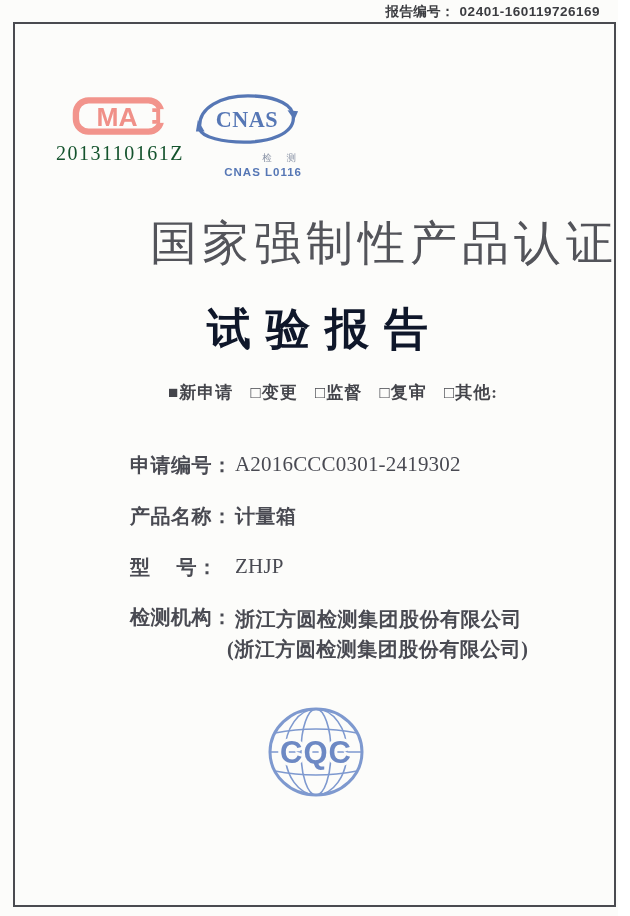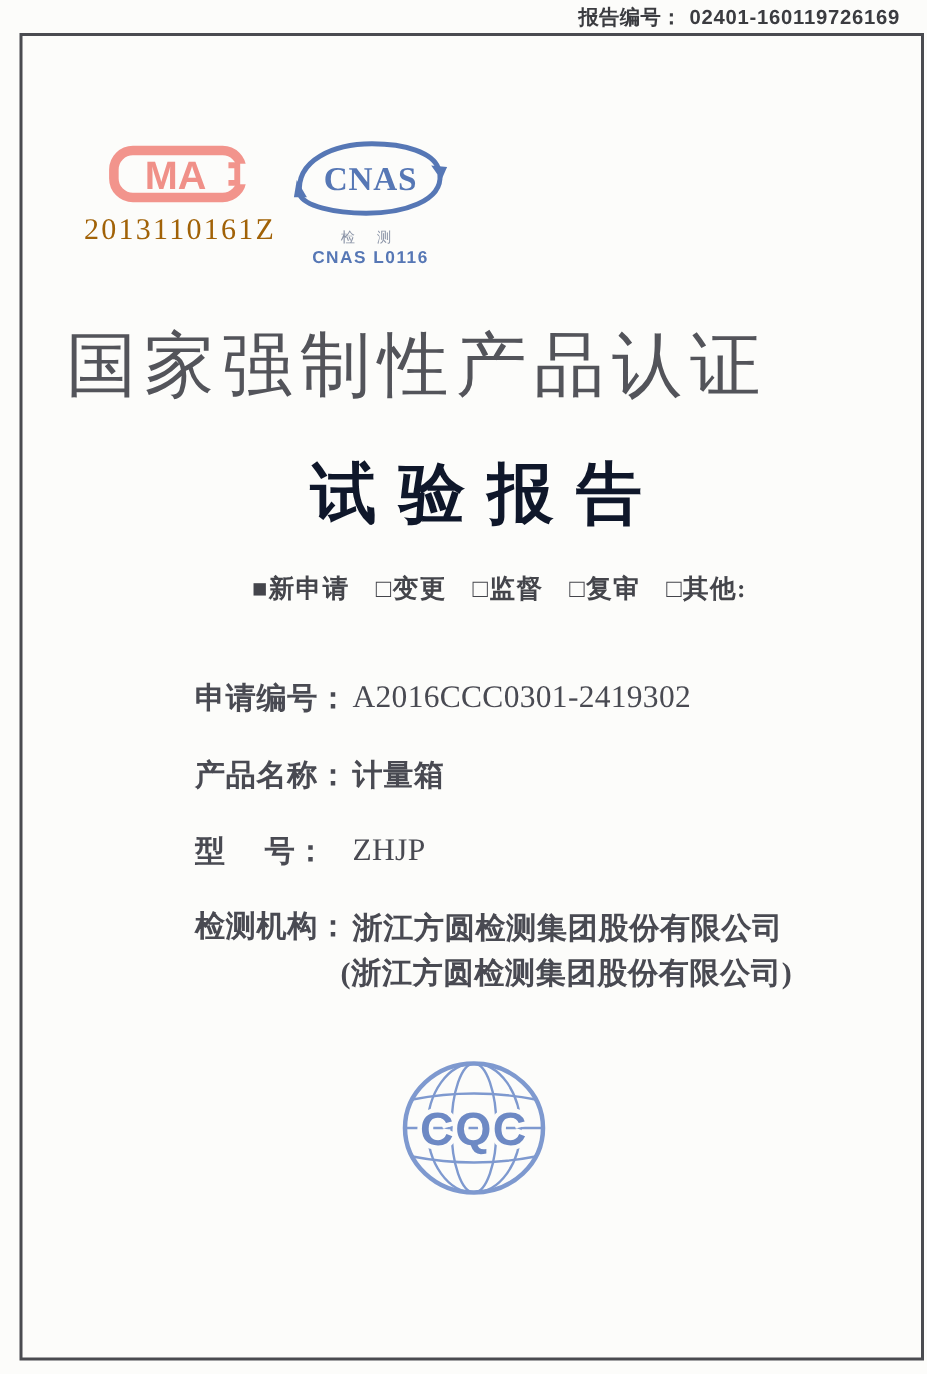--- a/index.html
+++ b/index.html
@@ -25,38 +25,38 @@
     position:absolute; left:13px; top:22px;
     width:603px; height:885px;
     border:2px solid #4a4b50;
   }
   
   .cma-block { position:absolute; left:56px; top:96px; width:126px; text-align:center; }
   .cma-block svg { display:block; margin:0 auto; }
   .cma-num {
     margin-top:6px;
     font-family:"Liberation Serif","DejaVu Serif",serif;
-    font-size:20px; color:#a16207; letter-spacing:1.5px;
+    font-size:20px; color:#14532d; letter-spacing:1.5px;
   }
-  .cnas-block { position:absolute; left:192px; top:88px; width:110px; text-align:center; }
+  .cnas-block { position:absolute; left:192px; top:88px; width:110px; text-align:right; }
   .cnas-block svg { display:block; margin:0 auto; }
   .cnas-caption {
     margin-top:2px;
     font-size:9.5px; color:#8a93a6; letter-spacing:6px;
     font-family:"Liberation Sans","DejaVu Sans",sans-serif;
   }
   .cnas-code {
     margin-top:1px;
     font-family:"Liberation Sans","DejaVu Sans",sans-serif;
     font-size:11.5px; font-weight:600; color:#5677b5; letter-spacing:1px;
   }
   
   .title1 {
     position:absolute; top:212px; left:0; width:100%;
-    text-align:left; font-size:47px; font-weight:500;
+    text-align:right; font-size:47px; font-weight:500;
     color:#53545a; letter-spacing:5px; white-space:nowrap;padding-left:44px;
   }
   .title2 {
     position:absolute; top:300px; left:0; width:100%;
     text-align:center; font-size:44px; font-weight:700;
     color:#0f172a; letter-spacing:15px; white-space:nowrap;padding-left:32px;
   }
   
   .check-row {
     position:absolute; top:381px; left:0; width:100%;

